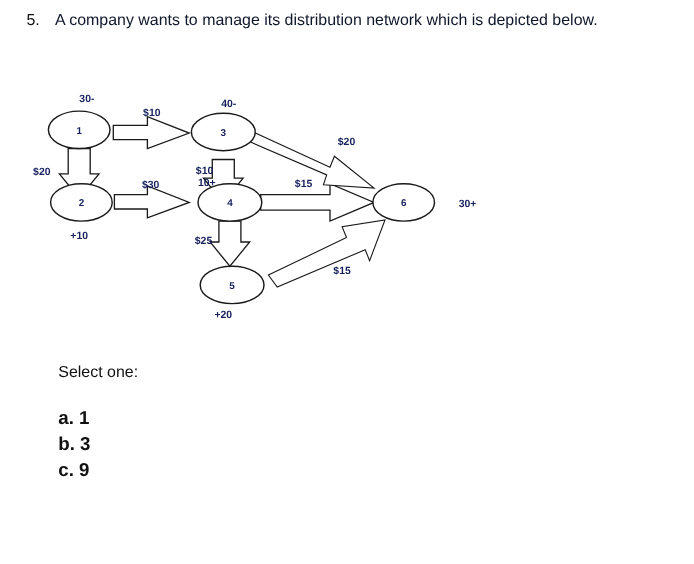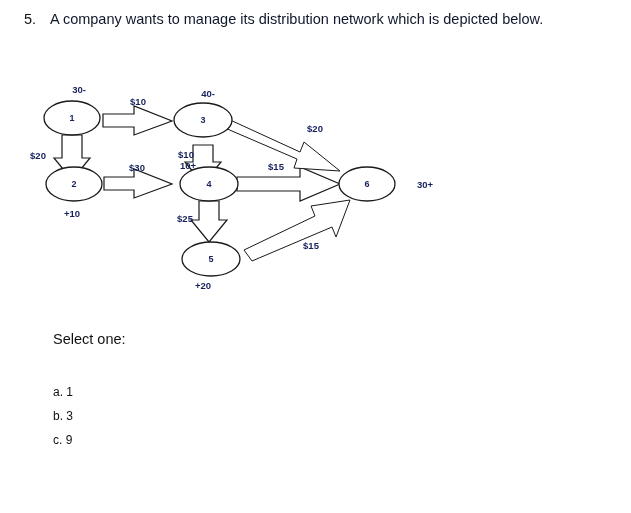--- a/index.html
+++ b/index.html
@@ -99,26 +99,27 @@
   #answer-block {
     position: absolute;
     left: 53px;
     top: 328px;
     width: 400px;
   }
   .select-one {
     font-size: 14.5px;
     line-height: 22px;
     color: #111;
-    margin-bottom: 30px;
+    margin-bottom: 18px;
   }
   .option {
-    font-size: 12px;
+    font-size: 17px;
     line-height: 24px;
     color: #111;
+    font-weight: bold;
   }
 </style>
 </head>
 <body>
 
 <div id="question-block">
   <div class="q-row">
     <div class="q-number">5.</div>
     <div class="q-lines">
       <div class="q-line">A company wants to manage its distribution network which is depicted below.</div>

